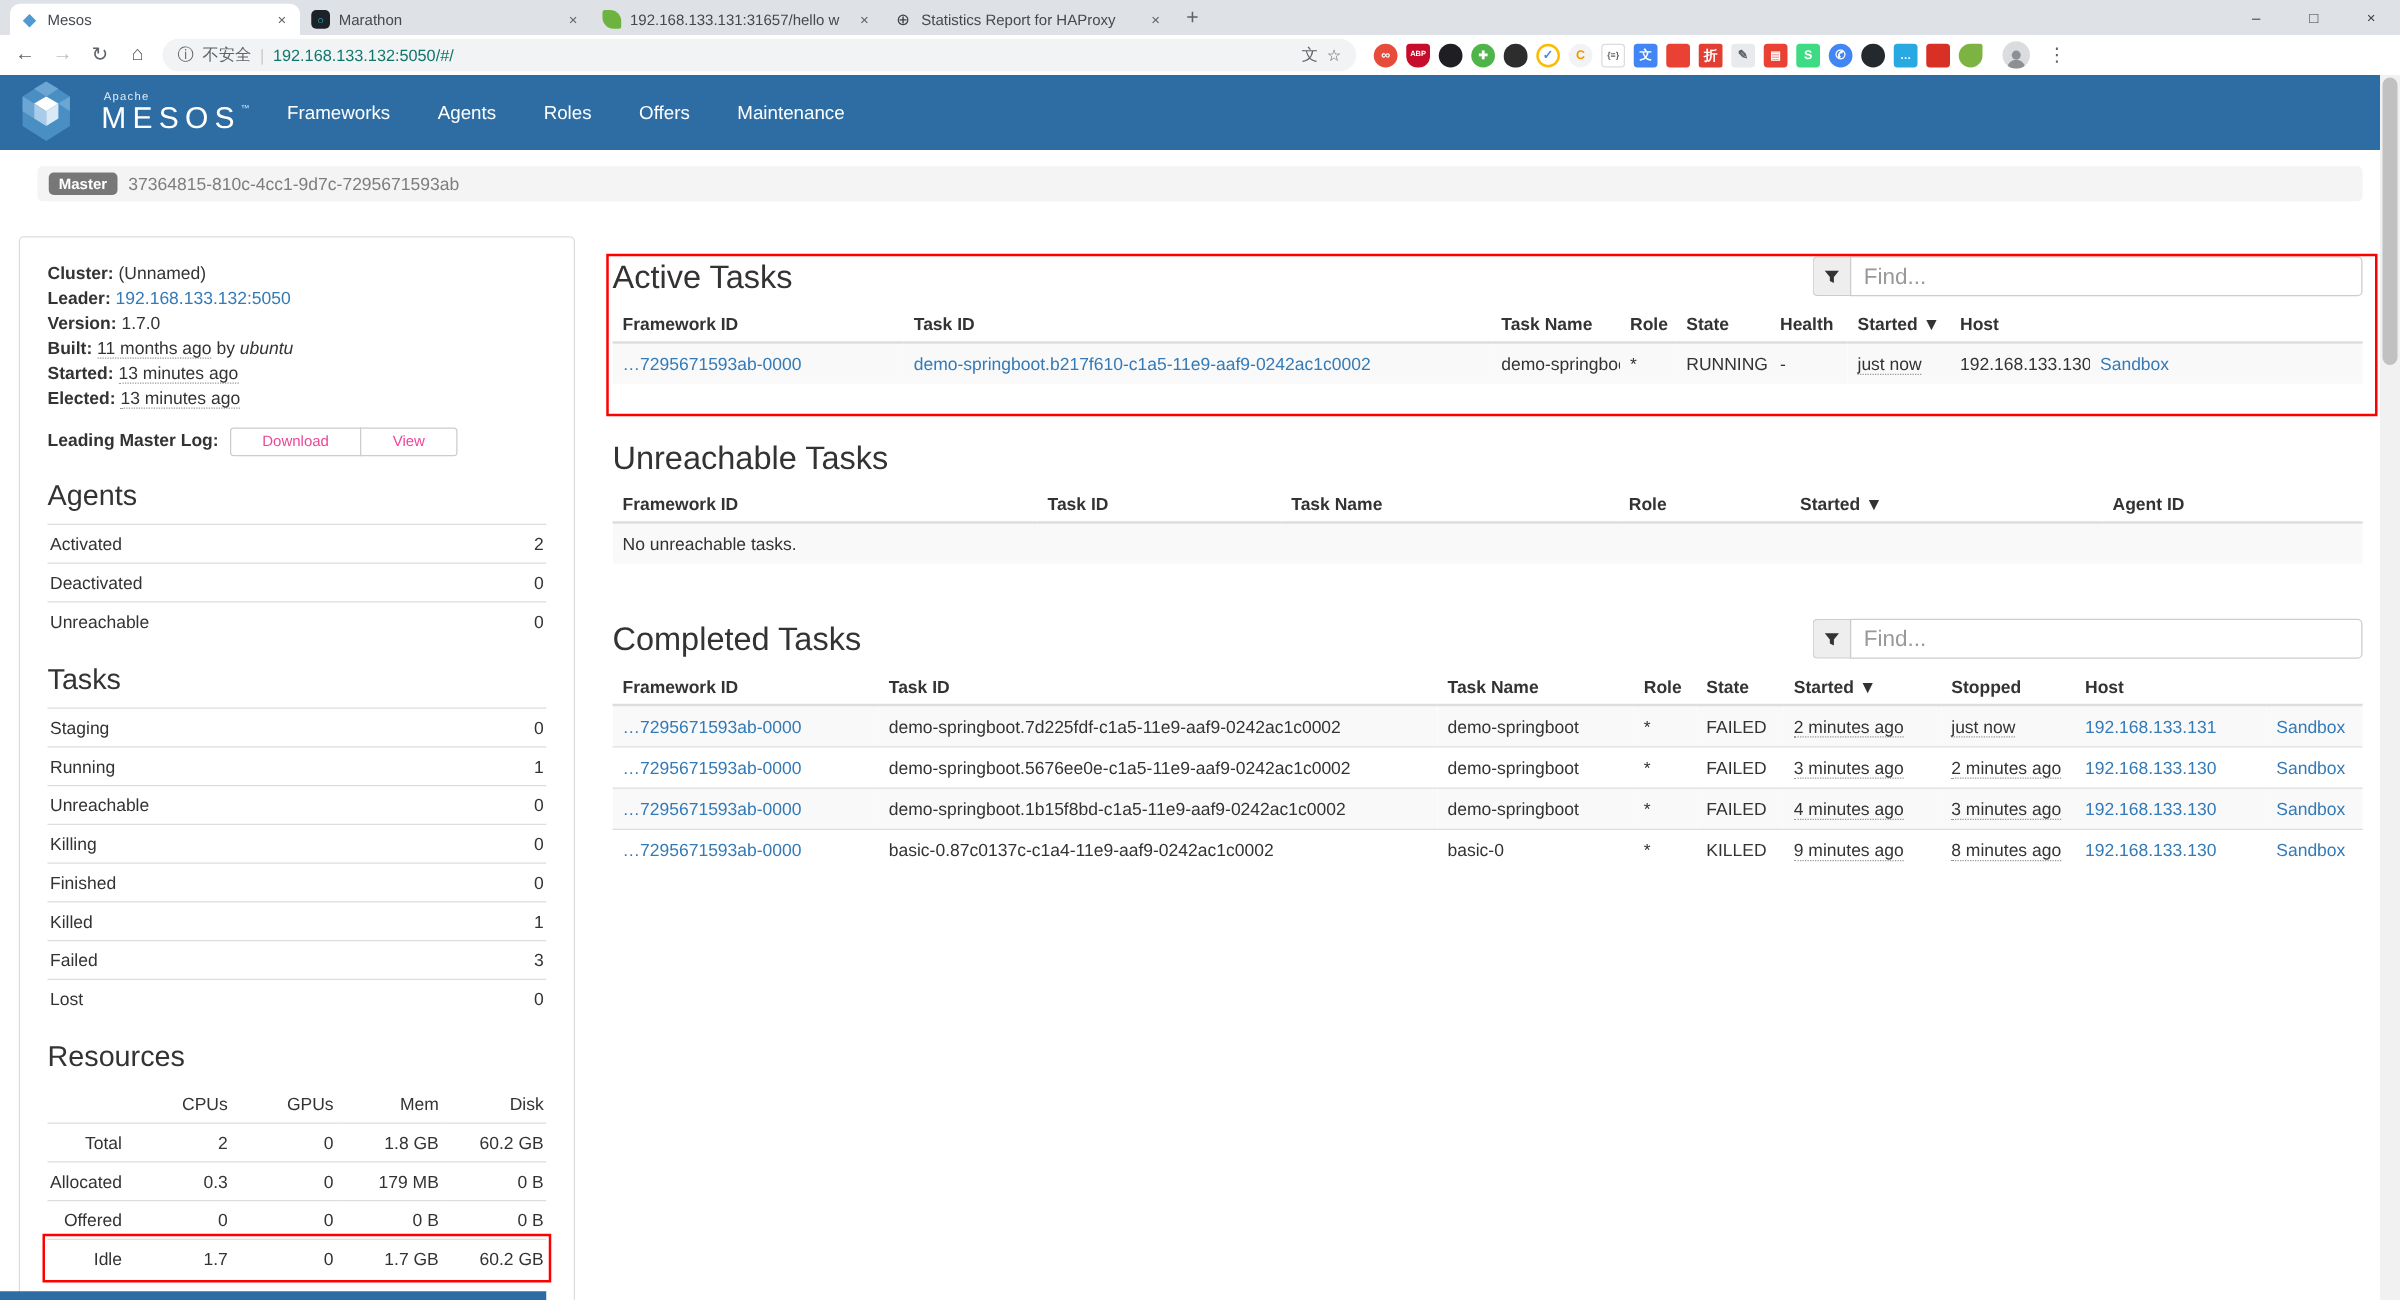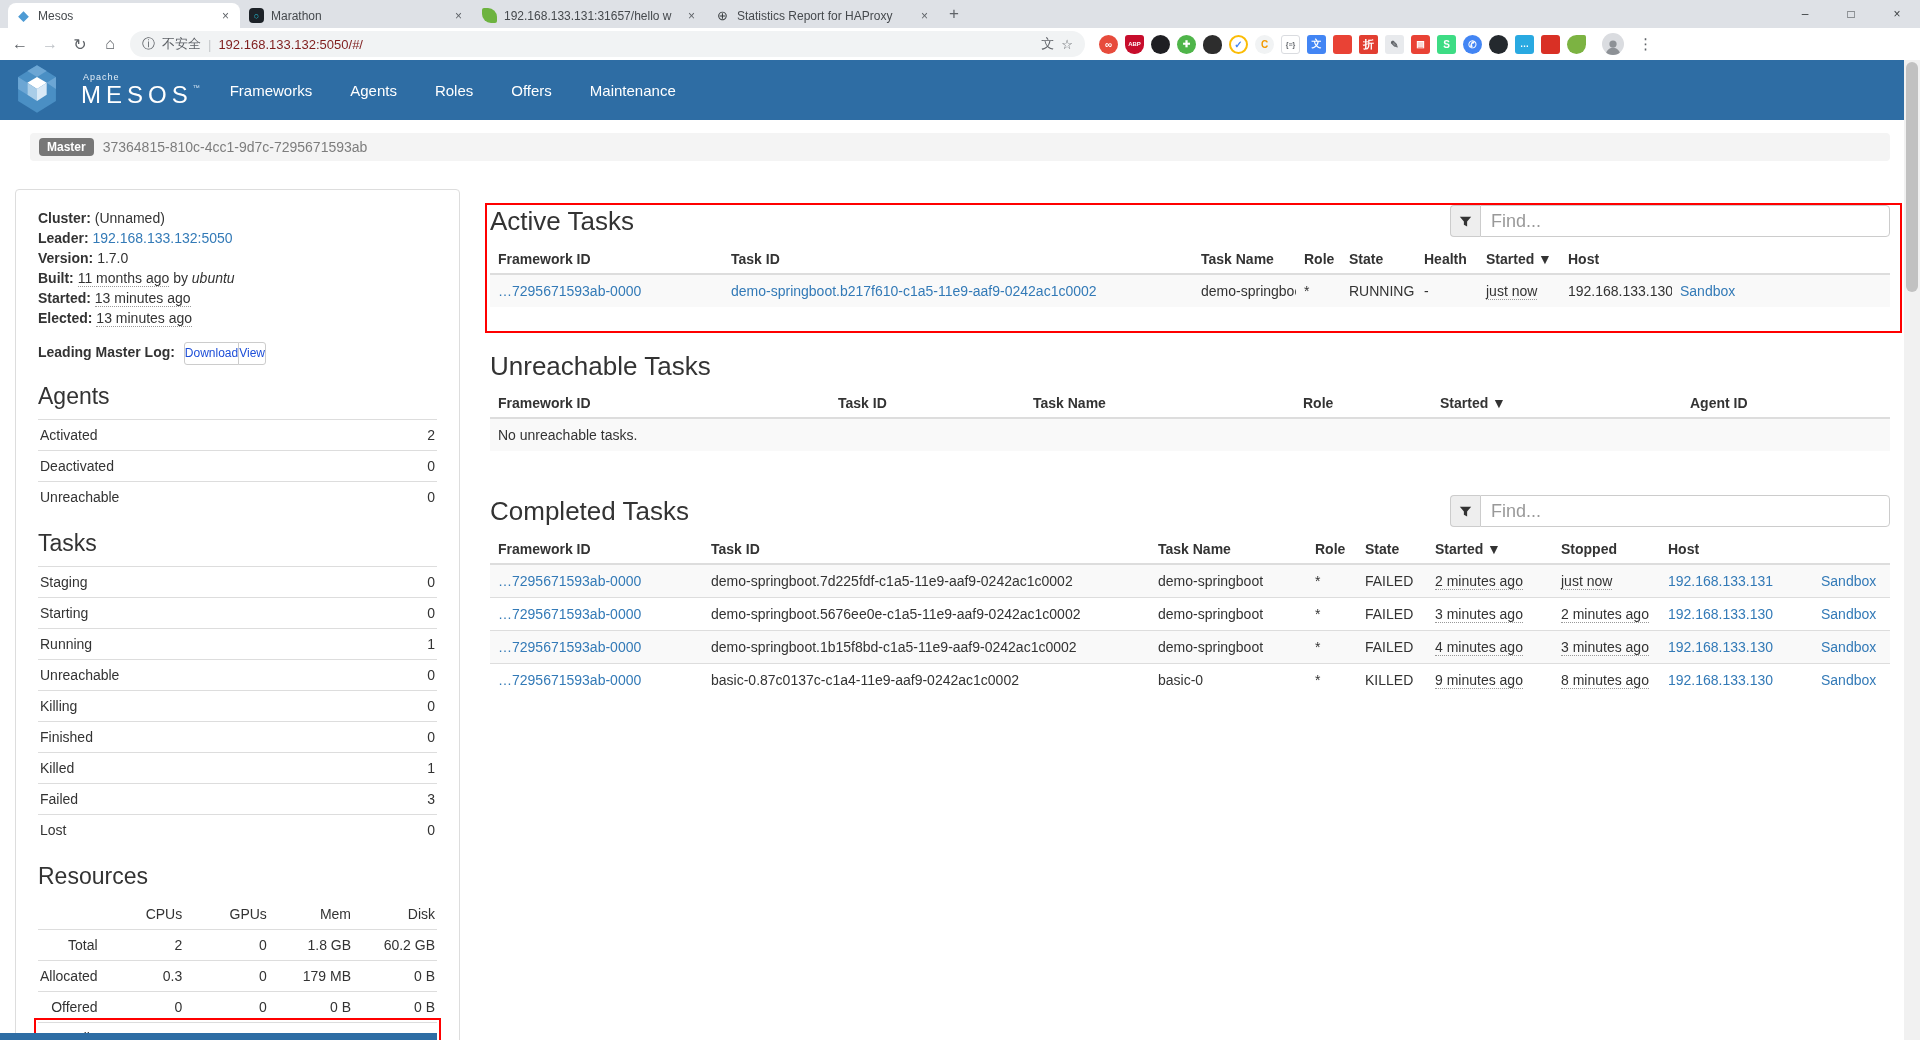--- a/index.html
+++ b/index.html
@@ -16,21 +16,21 @@
   .tab-title { flex:1; overflow:hidden; white-space:nowrap; }
   .tab-close { color:#5f6368; font-size:12px; padding:0 3px; flex:none; }
   .newtab { font-size:17px; color:#5f6368; margin:0 0 4px 10px; }
   .win-controls { position:absolute; right:0; top:0; height:28px; display:flex; align-items:center; }
   .win-btn { width:46px; text-align:center; font-size:12px; color:#3c4043; }
 
   .toolbar { height:32px; background:#fff; display:flex; align-items:center; padding:0 6px; gap:2px; }
   .tbtn { width:28px; height:26px; display:flex; align-items:center; justify-content:center; font-size:16px; color:#5f6368; }
   .tbtn.disabled { color:#bdc1c6; }
   .omni { width:955px; height:26px; background:#f1f3f4; border-radius:13px; display:flex; align-items:center; padding:0 12px; gap:7px; font-size:13px; color:#5f6368; margin-left:4px; }
-  .omni .url { color:#7f1d1d; }
+  .omni .url { color:#0f766e; }
   .omni .sep { color:#c6c8ca; }
   .omni .spacer { flex:1; }
   .omni .oicon { font-size:13px; }
   .ext-row { display:flex; align-items:center; gap:7px; margin-left:12px; }
   .ext { width:19px; height:19px; position:relative; display:flex; align-items:center; justify-content:center; color:#fff; font-weight:bold; font-size:9px; flex:none; }
   .avatar { width:22px; height:22px; border-radius:50%; background:#dadce0; margin-left:14px; display:flex; align-items:flex-end; justify-content:center; overflow:hidden; flex:none; }
   .menu-dots { font-size:15px; color:#5f6368; margin-left:12px; }
 
   
   .mnav { height:60px; background:#2e6da4; display:flex; align-items:center; padding:0 15px; }
@@ -52,21 +52,21 @@
   .sidebar { width:445px; flex:none; border:1px solid #ddd; border-radius:4px; padding:18px 22px; height:880px; background:#fff; }
   .main { flex:1; margin-left:30px; position:relative; padding-top:16px; }
 
   
   .iline { font-size:14px; line-height:20px; }
   .blabel { font-weight:bold; }
   .dotted { border-bottom:1px dotted #999; }
   .ital { font-style:italic; }
   .log-line { margin-top:14px; font-size:14px; }
   .btn-group { display:inline-flex; margin-left:5px; vertical-align:middle; }
-  .btn-xs { border:1px solid #ccc; background:#fff; font-size:12px; padding:2px 0; color:#1d4ed8; line-height:1.4; font-family:"Liberation Sans",sans-serif; }
+  .btn-xs { border:1px solid #ccc; background:#fff; font-size:12px; padding:2px 25px; color:#ec4899; line-height:1.4; font-family:"Liberation Sans",sans-serif; }
   .btn-xs:first-of-type { border-radius:3px 0 0 3px; }
   .btn-xs:last-of-type { border-radius:0 3px 3px 0; margin-left:-1px; }
   .stitle { font-size:23px; color:#333; font-weight:400; margin-top:18px; }
   .kv-table { width:100%; border-collapse:collapse; font-size:14px; color:#333; margin-top:9px; }
   .kv-table td { border-top:1px solid #ddd; padding:7px 2px; }
   .kv-table td.num { text-align:right; }
   .res-table { width:100%; border-collapse:collapse; font-size:14px; color:#333; margin-top:9px; }
   .res-table th { font-weight:400; text-align:right; padding:7px 2px; }
   .res-table th:first-child { text-align:left; }
   .res-table td { border-top:1px solid #ddd; padding:7px 2px; text-align:right; }
@@ -301,24 +301,20 @@
 
     <h3 class="stitle">Tasks</h3>
     <table class="kv-table">
       <tbody>
 
           <tr>
             <td>Staging</td>
             <td class="num">0</td>
           </tr>
 
-          <tr>
-            <td>Starting</td>
-            <td class="num">0</td>
-          </tr>
 
           <tr>
             <td>Running</td>
             <td class="num">1</td>
           </tr>
 
           <tr>
             <td>Unreachable</td>
             <td class="num">0</td>
           </tr>

